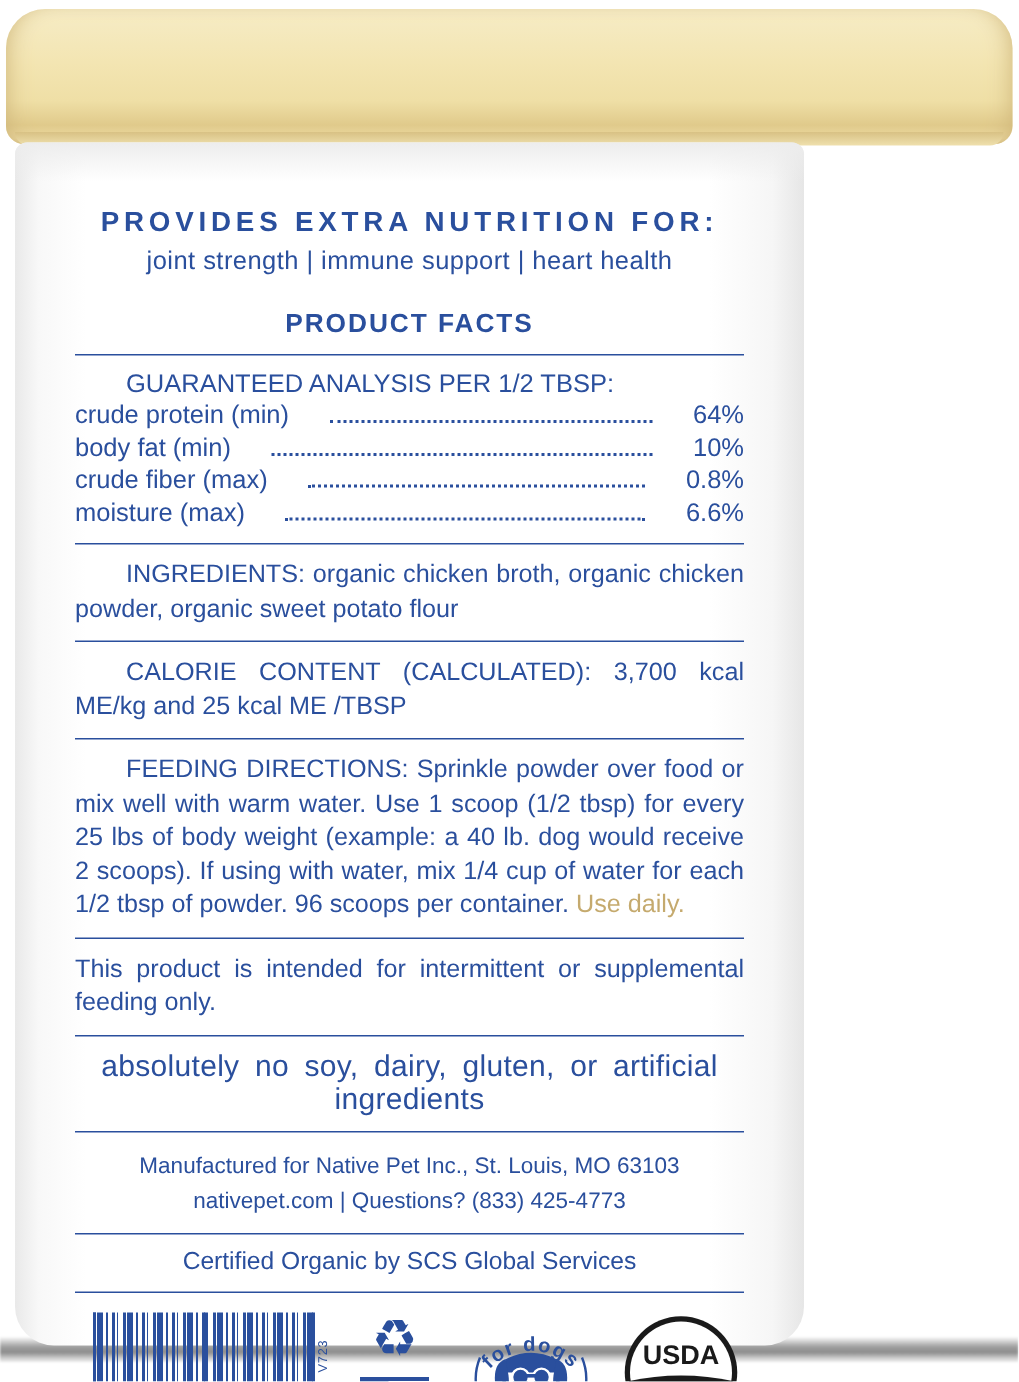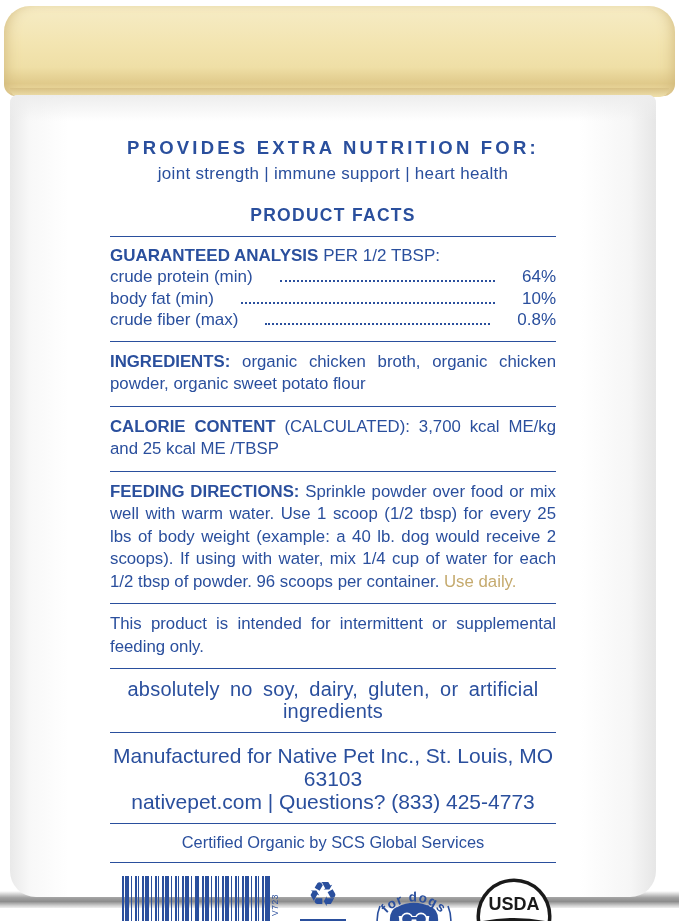--- a/index.html
+++ b/index.html
@@ -15,40 +15,40 @@
   
   .lid{position:absolute;left:4px;top:6px;width:671px;height:90px;
     border-radius:26px 26px 12px 12px;
     background:linear-gradient(180deg,#f6ecc6 0%,#f3e5b2 40%,#efdfa6 68%,#e0ca8b 86%,#ecd9a2 96%,#dfc98e 100%);
     box-shadow:inset 10px 0 16px -10px #cdb478, inset -10px 0 16px -10px #cdb478;}
   .lid-lip{position:absolute;left:10px;top:88px;width:659px;height:9px;
     border-radius:0 0 10px 10px;background:linear-gradient(180deg,#d8c184,#efe0ad);}
   .ground-shadow{position:absolute;left:0px;top:891px;width:679px;height:17px;
     background:linear-gradient(180deg,rgba(120,120,120,0) 0%,#a0a0a0 40%,#8d8d8d 62%,#cfcfcf 86%,#efefef 100%);
     filter:blur(0.6px);}
-  .body-tub{position:absolute;left:10px;top:95px;width:646px;height:802px;
+  .body-tub{position:absolute;left:10px;top:95px;width:526px;height:802px;
     border-radius:8px 8px 26px 26px;
     background:linear-gradient(90deg,#e9e9e9 0%,#f8f8f8 3%,#ffffff 9%,#ffffff 88%,#f6f6f6 96%,#e6e6e6 100%);}
   .body-tub::after{content:"";position:absolute;left:0;top:0;width:100%;height:26px;
     background:linear-gradient(180deg,#ededed,rgba(255,255,255,0));border-radius:8px 8px 0 0;}
   
   .label{position:relative;width:446px;margin:0 auto;padding-top:42px;}
   .h1{font-size:18.5px;font-weight:700;letter-spacing:3.2px;text-align:center;}
   .h2{font-size:17px;text-align:center;margin-top:5px;letter-spacing:0.3px;}
   .pf{font-size:17.5px;font-weight:700;letter-spacing:1.3px;text-align:center;margin-top:21px;}
   hr.rule{border:0;border-top:1.6px solid var(--blue);margin:10px 0 9px 0;}
   .ga-title{font-size:17px;margin-top:2px;}
-  .bold{font-weight:700;}
+  .bold{font-weight:400;margin-left:34px;}
   .ga-row{display:flex;align-items:baseline;font-size:17px;line-height:21.5px;gap:24px;}
   .leader{flex:1;border-bottom:2px dotted var(--blue);margin:0 3px 3px 3px;min-width:20px;}
   p.par{font-size:16.8px;line-height:22.5px;text-align:justify;}
   .tan{color:var(--tan);}
   .spread{font-size:20px;line-height:22px;word-spacing:4.6px;letter-spacing:0.2px;text-align:center;}
   .center{text-align:center;}
-  .mfg{font-size:21px;line-height:23px;margin-top:11px;}
+  .mfg{font-size:15px;line-height:23px;margin-top:11px;}
   .cert{font-size:16.4px;margin:2px 0 1px 0;}
   
   .footer-row{display:flex;align-items:flex-start;margin-top:11px;}
   .barcode-block{position:relative;width:178px;height:88px;}
   .bars{position:absolute;left:12px;right:18px;top:2px;height:60px;
     background:repeating-linear-gradient(90deg,
       var(--blue) 0 2px, transparent 2px 3px,
       var(--blue) 3px 7px, transparent 7px 9px,
       var(--blue) 9px 10px, transparent 10px 13px,
       var(--blue) 13px 15px, transparent 15px 16px,
@@ -95,20 +95,25 @@
       <div class="ga-row">
         <span>body fat (min)</span>
         <span class="leader"></span>
         <span>10%</span>
       </div>
       <div class="ga-row">
         <span>crude fiber (max)</span>
         <span class="leader"></span>
         <span>0.8%</span>
       </div>
+      <div class="ga-row">
+        <span>moisture (max)</span>
+        <span class="leader"></span>
+        <span>6.6%</span>
+      </div>
 
       <hr class="rule">
 
       <p class="par"><span class="bold">INGREDIENTS:</span><span> organic chicken broth, organic chicken powder, organic sweet potato flour</span></p>
 
       <hr class="rule">
 
       <p class="par"><span class="bold">CALORIE CONTENT</span><span> (CALCULATED): 3,700 kcal ME/kg and 25 kcal ME /TBSP</span></p>
 
       <hr class="rule">

